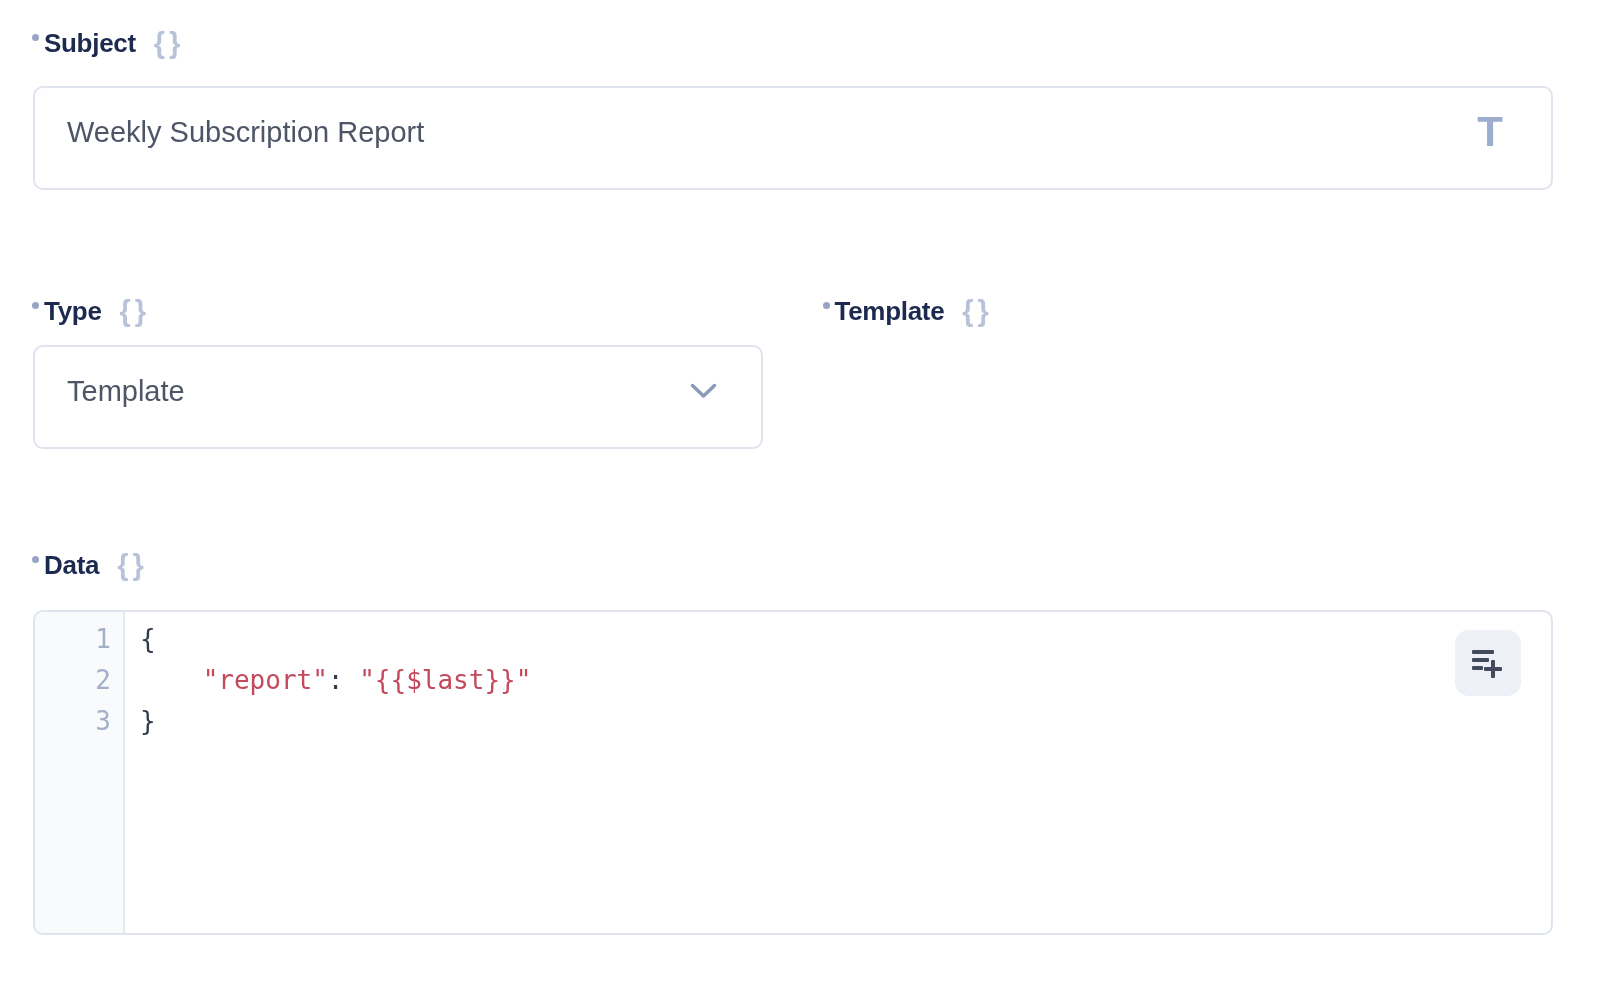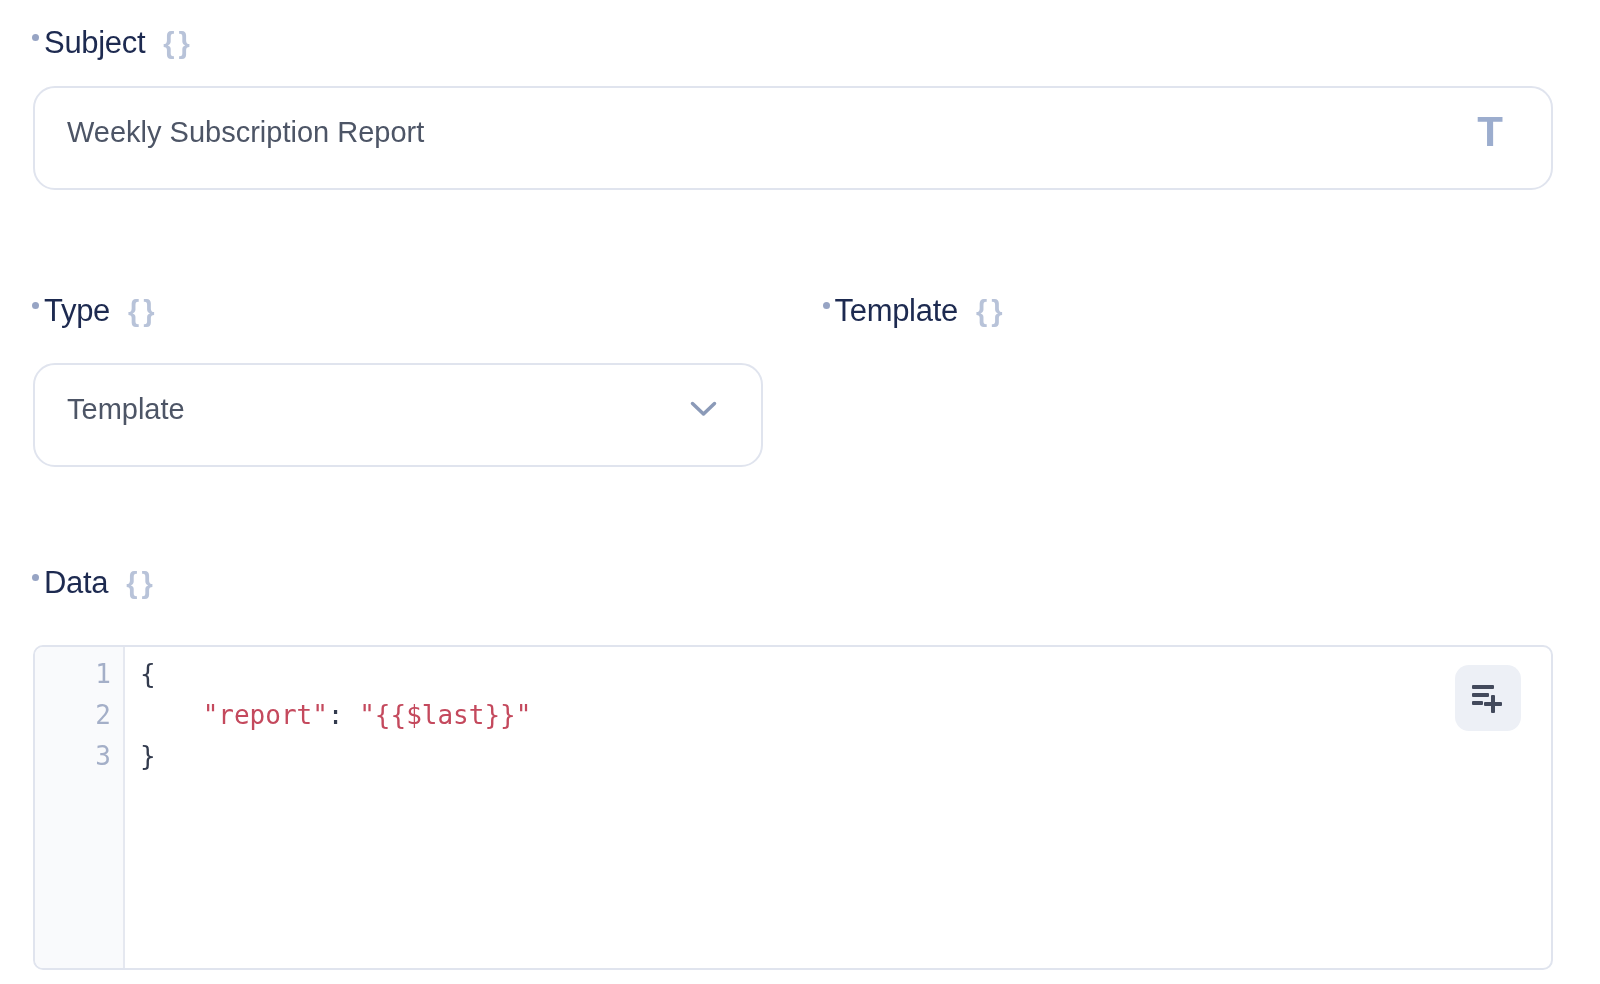--- a/index.html
+++ b/index.html
@@ -20,43 +20,43 @@
     margin-bottom: 25px;
   }
   .label-dot {
     width: 7px; height: 7px;
     border-radius: 50%;
     background: #97a4c4;
     margin: 9px 5px 0 -1px;
     flex: none;
   }
   .field-label {
-    font-size: 31px;
+    font-size: 26px;
     line-height: 36px;
-    font-weight: 400;
+    font-weight: 700;
     color: var(--label, #1d2a50);
     letter-spacing: -0.3px;
   }
   .braces-icon {
     margin-left: 18px;
     font-size: 29px;
     line-height: 36px;
     font-weight: 600;
     color: var(--muted-icon, #b8c3d9);
     letter-spacing: 4px;
     cursor: pointer;
     user-select: none;
   }
 
   
   .text-input, .select-input {
     height: 104px;
     width: 100%;
     border: 2px solid var(--input-border, #e0e4ee);
-    border-radius: 22px;
+    border-radius: 10px;
     background: #ffffff;
     display: flex;
     align-items: center;
     padding: 0 30px 12px 32px;
     font-size: 29px;
     color: var(--input-text, #4d5566);
   }
   .input-value { white-space: nowrap; }
   .type-toggle {
     margin-left: auto;
@@ -75,22 +75,22 @@
     padding-right: 14px;
   }
 
   .section-subject { margin-bottom: 103px; }
   .row {
     display: flex;
     gap: 61px;
     margin-bottom: 98px;
   }
   .row .field { flex: 1; }
-  .row .field-label-row { margin-bottom: 34px; }
-  .section-data .field-label-row { margin-bottom: 44px; }
+  .row .field-label-row { margin-bottom: 16px; }
+  .section-data .field-label-row { margin-bottom: 27px; }
 
   
   .code-editor {
     position: relative;
     height: 325px;
     border: 2px solid var(--input-border, #e0e4ee);
     border-radius: 10px;
     background: #ffffff;
     overflow: hidden;
   }

